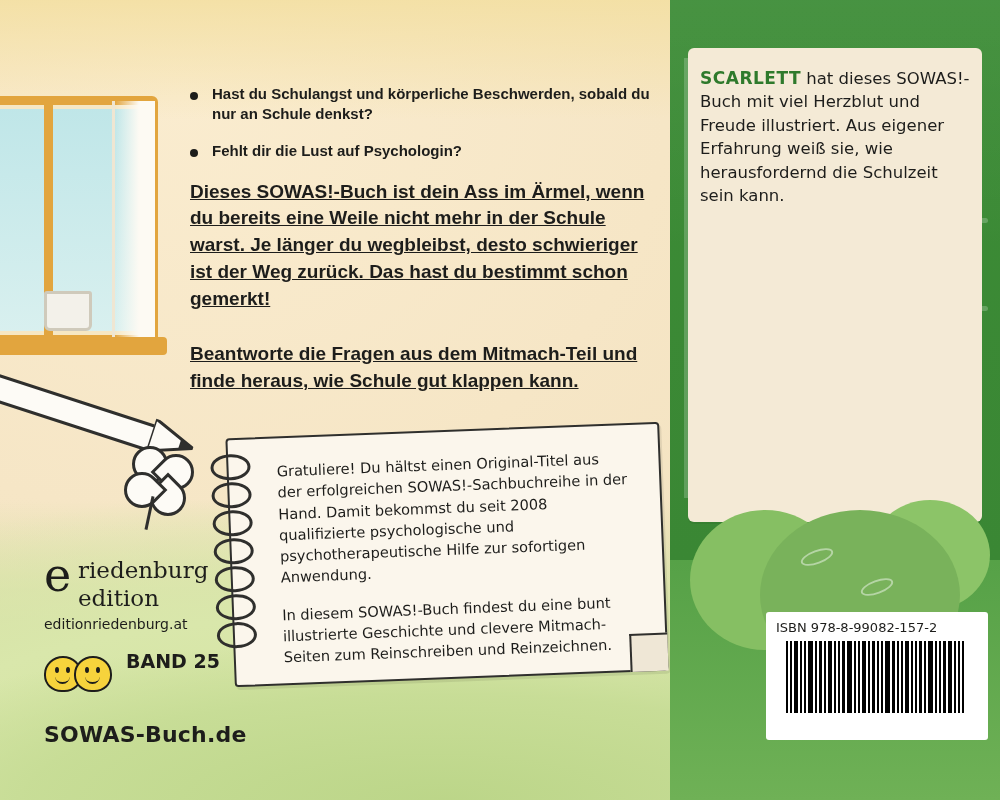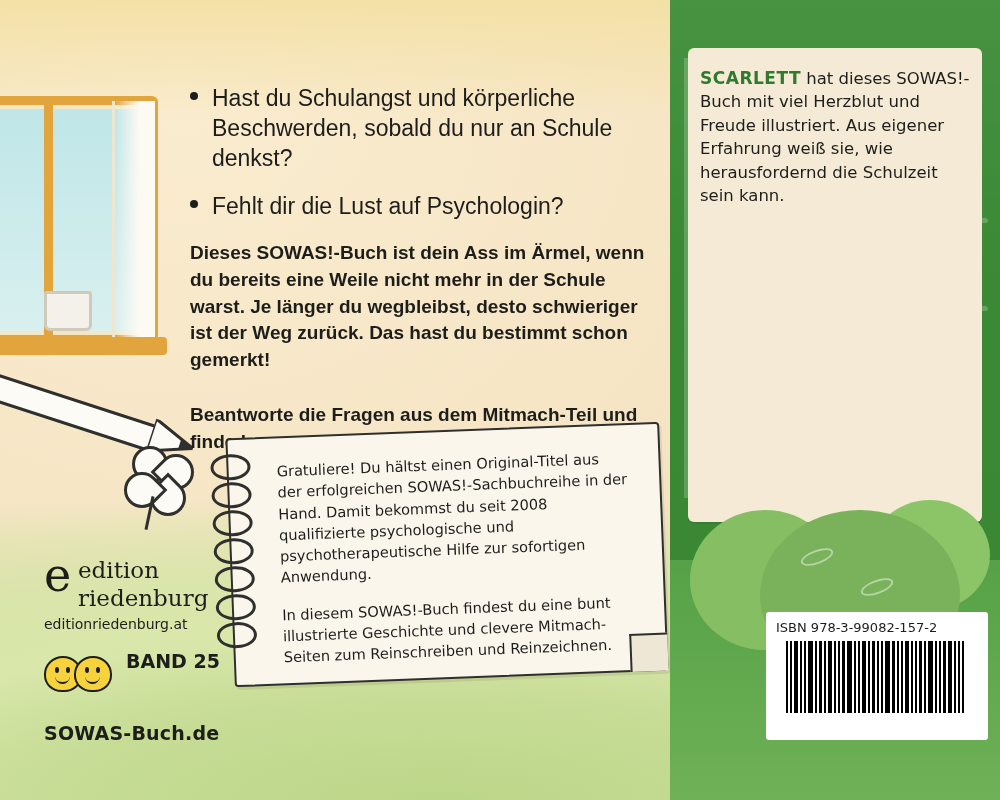--- a/index.html
+++ b/index.html
@@ -207,37 +207,38 @@
   
   .main-text {
     position: absolute;
     left: 190px; top: 84px;
     width: 470px;
     color: #1d1d1b;
   }
   .bullets { margin: 0; padding: 0; list-style: none; }
   .bullets li {
     position: relative;
-    font-size: 23px;
-    font-weight: normal;
+    font-size: 15px;
+    font-weight: bold;
     line-height: 1.3;
     margin-bottom: 18px;
     padding-left: 22px;
   }
   .bullets li:before {
     content: "";
     position: absolute; left: 0; top: 8px;
     width: 8px; height: 8px; border-radius: 50%;
     background: #1d1d1b;
   }
   .para-bold {
     font-size: 19px;
     font-weight: bold;
     line-height: 1.42;
     margin: 18px 0 0 0;
+    text-decoration: underline;
   }
   .para-bold.second { margin-top: 28px; }
 
   
   .notebook {
     position: absolute;
     left: 230px; top: 430px;
     width: 430px; height: 245px;
     background: #fbf6ec;
     border: 2px solid #2f2f2d;
@@ -342,21 +343,21 @@
     position: absolute; left: 82px; top: 2px;
     font-family: "DejaVu Sans", sans-serif;
     font-weight: bold;
     font-size: 19px;
     color: #1d1d1b;
   }
   .sowas .domain {
     position: absolute; left: 0; top: 74px;
     font-family: "DejaVu Sans", sans-serif;
     font-weight: bold;
-    font-size: 19px;
+    font-size: 22px;
     letter-spacing: .2px;
     color: #1d1d1b;
   }
 
   
   .barcode-box {
     position: absolute;
     right: 12px; bottom: 60px;
     width: 222px; height: 128px;
     background: #ffffff;
@@ -441,22 +442,22 @@
     <div class="note-text">
       <p>Gratuliere! Du hältst einen Original-Titel aus der erfolgreichen SOWAS!-Sachbuchreihe in der Hand. Damit bekommst du seit 2008 qualifizierte psychologische und psychotherapeutische Hilfe zur sofortigen Anwendung.</p>
       <p>In diesem SOWAS!-Buch findest du eine bunt illustrierte Geschichte und clevere Mitmach-Seiten zum Reinschreiben und Reinzeichnen.</p>
     </div>
     <div class="fold"></div>
   </div>
 
   <div class="publisher">
     <div class="pub-e">e</div>
     <div class="pub-lines">
+      <div>riedenburg</div>
       <div>edition</div>
-      <div>riedenburg</div>
     </div>
     <div class="pub-url">editionriedenburg.at</div>
   </div>
 
   <div class="sowas">
     <div class="faces">
       <div class="face f1">
         <div class="eye e1"></div>
           <div class="eye e2"></div>
           <div class="mouth"></div>
@@ -492,21 +493,21 @@
     <div class="bush c"></div>
     <div class="bush b"></div>
     <div class="bush a">
       <div class="bush-leaf" style="left:40px; top:40px;"></div>
       <div class="bush-leaf" style="left:100px; top:70px;"></div>
       <div class="bush-leaf" style="left:60px; top:110px;"></div>
     </div>
   </div>
 
   <div class="barcode-box">
-    <div class="isbn-text">ISBN 978-3-99082-157-2</div>
+    <div class="isbn-text">ISBN 978-8-99082-157-2</div>
     <div class="bars">
       <div class="bar" style="width:2px"></div>
       <div class="bar" style="width:2px"></div>
       <div class="bar" style="width:4px"></div>
       <div class="bar" style="width:2px"></div>
       <div class="bar" style="width:2px"></div>
       <div class="bar" style="width:5px"></div>
       <div class="bar" style="width:2px"></div>
       <div class="bar" style="width:3px"></div>
       <div class="bar" style="width:2px"></div>

